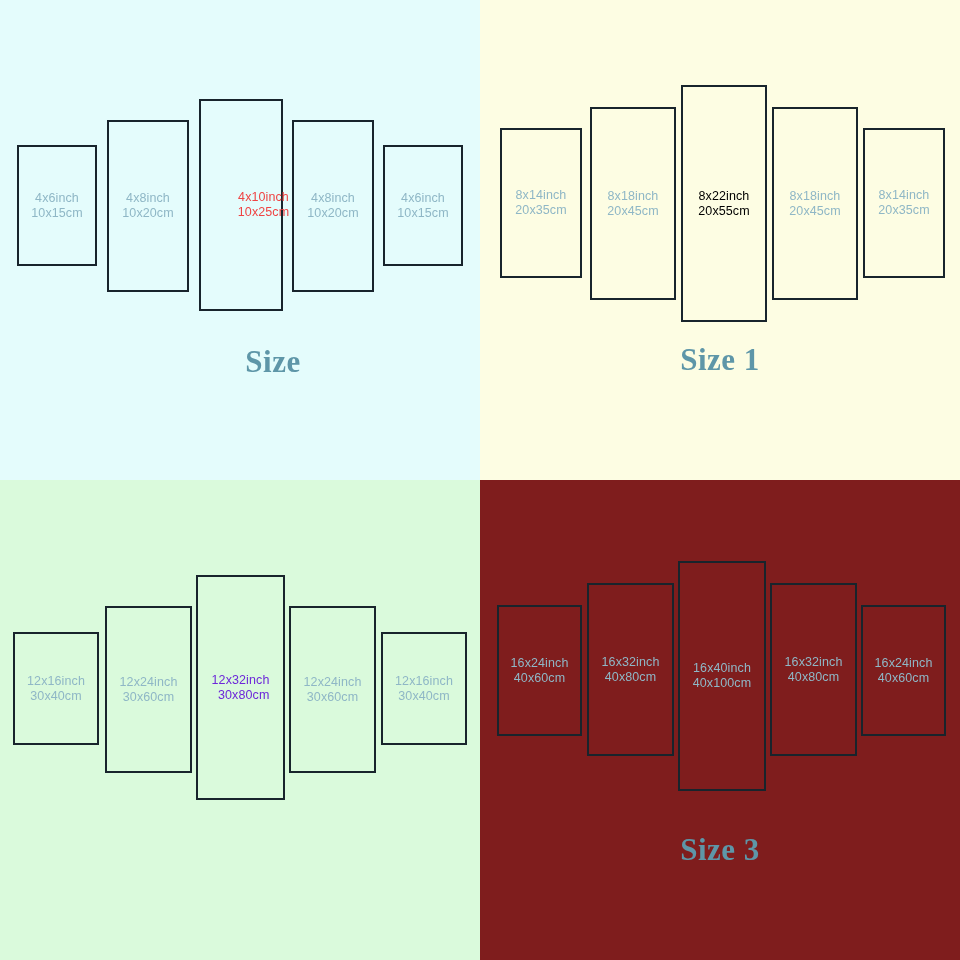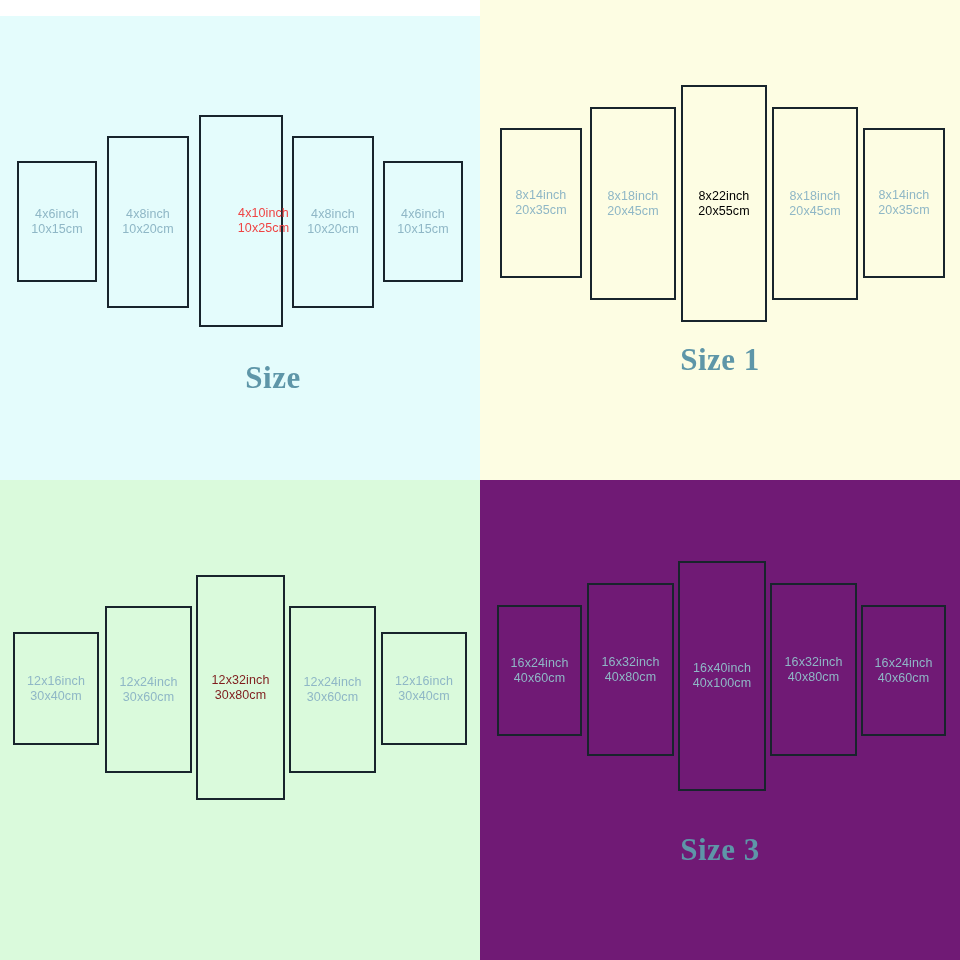--- a/index.html
+++ b/index.html
@@ -13,21 +13,21 @@
     height: 960px;
     overflow: hidden;
     font-family: "Liberation Sans", sans-serif;
   }
   .quadrant {
     position: absolute;
     width: 480px;
     height: 480px;
     overflow: hidden;
   }
-  #q-top-left    { left: 0;     top: 16px;   }
+  #q-top-left    { left: 0;     top: 0;   }
   #q-top-right   { left: 480px; top: 0;   }
   #q-bottom-left { left: 0;     top: 480px; }
   #q-bottom-right{ left: 480px; top: 480px; }
 
   .panel-stage {
     position: absolute;
     left: 0;
     top: 0;
     width: 480px;
     height: 480px;
@@ -147,40 +147,40 @@
             <span class="panel-label-cm">30x40cm</span>
           </div>
         </div>
         <div class="panel" style="left: 105px; top: 126px; width: 87px; height: 167px; border-color: rgb(24, 36, 44);">
           <div class="panel-labels" style="color: rgb(143, 183, 198);">
             <span class="panel-label-inch">12x24inch</span>
             <span class="panel-label-cm">30x60cm</span>
           </div>
         </div>
         <div class="panel" style="left: 196px; top: 95px; width: 89px; height: 225px; border-color: rgb(24, 36, 44);">
-          <div class="panel-labels" style="color: #7f1d1d;">
+          <div class="panel-labels" style="color: #6d28d9; text-align: right;">
             <span class="panel-label-inch">12x32inch</span>
             <span class="panel-label-cm">30x80cm</span>
           </div>
         </div>
         <div class="panel" style="left: 289px; top: 126px; width: 87px; height: 167px; border-color: rgb(24, 36, 44);">
           <div class="panel-labels" style="color: rgb(143, 183, 198);">
             <span class="panel-label-inch">12x24inch</span>
             <span class="panel-label-cm">30x60cm</span>
           </div>
         </div>
         <div class="panel" style="left: 381px; top: 152px; width: 86px; height: 113px; border-color: rgb(24, 36, 44);">
           <div class="panel-labels" style="color: rgb(143, 183, 198);">
             <span class="panel-label-inch">12x16inch</span>
             <span class="panel-label-cm">30x40cm</span>
           </div>
         </div>
       </div>
     </div>
-  <div class="quadrant" id="q-bottom-right" style="background: #701a75;">
+  <div class="quadrant" id="q-bottom-right" style="background: #7f1d1d;">
       <div class="panel-stage">
         <div class="panel" style="left: 17px; top: 125px; width: 85px; height: 131px; border-color: rgb(24, 36, 44);">
           <div class="panel-labels" style="color: rgb(143, 183, 198);">
             <span class="panel-label-inch">16x24inch</span>
             <span class="panel-label-cm">40x60cm</span>
           </div>
         </div>
         <div class="panel" style="left: 107px; top: 103px; width: 87px; height: 173px; border-color: rgb(24, 36, 44);">
           <div class="panel-labels" style="color: rgb(143, 183, 198);">
             <span class="panel-label-inch">16x32inch</span>

